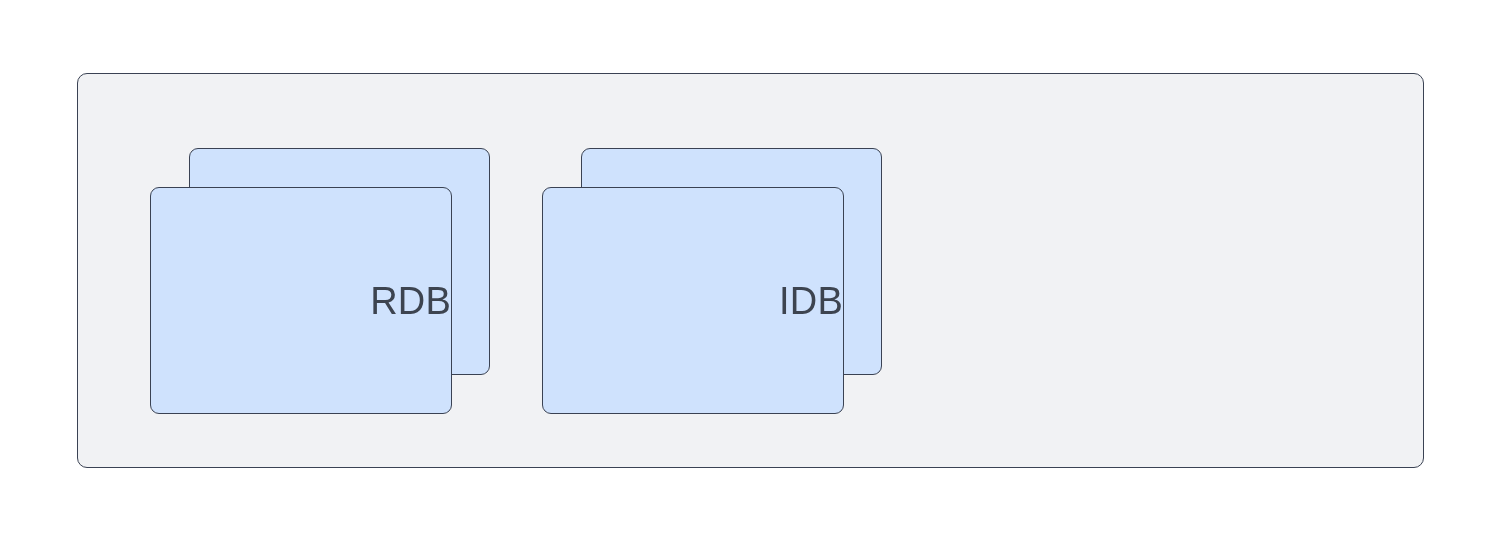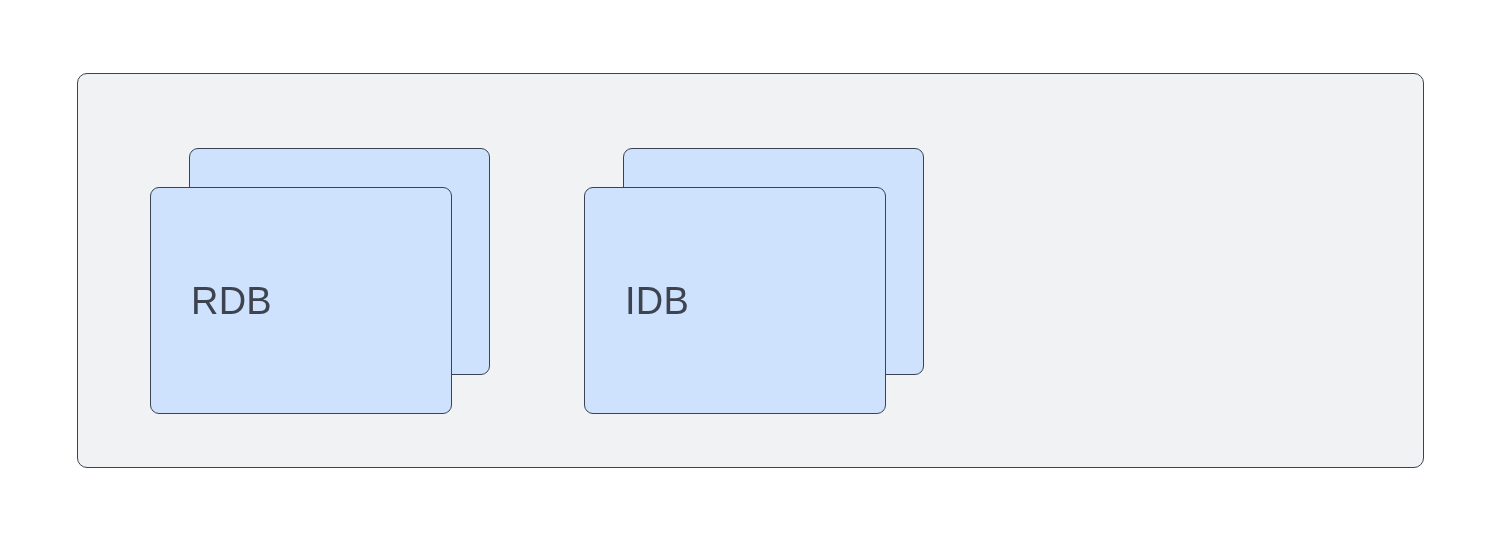--- a/index.html
+++ b/index.html
@@ -38,21 +38,21 @@
   }
 
   
   .stack {
     position: absolute;
     top: 74px;          
     width: 340px;
     height: 266px;
   }
   .stack-0 { left: 72px; }   
-  .stack-1 { left: 506px; }  
+  .stack-1 { left: 464px; }  
   .stack-2 { left: 936px; }  
 
   .card {
     position: absolute;
     box-sizing: border-box;
     background: #cfe2fd;
     border: 1.7px solid #3a4253;
     border-radius: 9px;
   }
 
@@ -65,22 +65,21 @@
   }
 
   
   .card-front {
     left: 0px;
     top: 39px;
     width: 302px;
     height: 227px;
     display: flex;
     align-items: center;
-    justify-content: flex-start;
-    padding-left: 40px;
+    justify-content: flex-end;
   }
 
   .card-label {
     font-family: "Liberation Sans", sans-serif;
     font-size: 38px;
     font-weight: 400;
     color: #3d4450;
     letter-spacing: 0.2px;
     line-height: 1;
     user-select: none;

